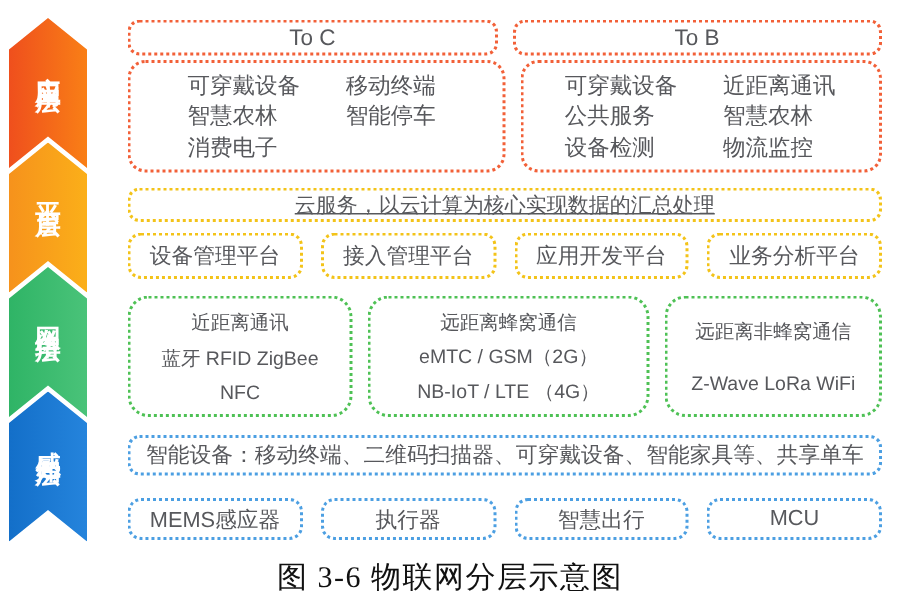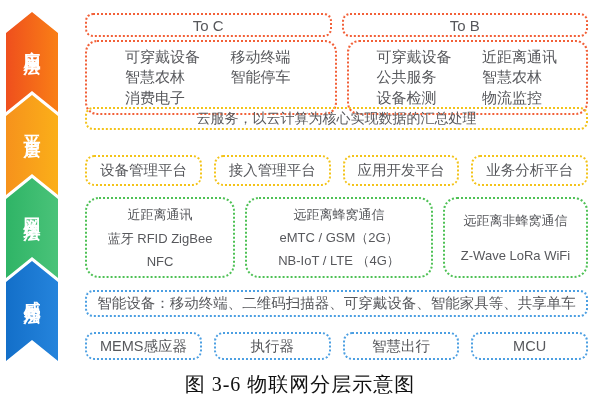--- a/index.html
+++ b/index.html
@@ -29,21 +29,21 @@
   .row-headers{top:13px;height:24px;gap:10px;}
   .row-headers .box{flex:1;border-radius:8px;font-size:15px;}
 
   .row-appcontent{top:40px;height:75px;gap:10px;}
   .panel{flex:1;border-radius:12px;display:grid;grid-template-columns:1.1fr 1fr;
          align-content:space-evenly;justify-items:start;font-size:15px;padding:4px 8px;}
   .panel-c{padding-left:38px;}
   .panel-b{padding-left:28px;}
 
   .banner{position:absolute;left:0;width:503px;border-radius:8px;font-size:14px;}
-  .banner-cloud{top:107px;height:23px;}
+  .banner-cloud{top:125px;height:23px;text-decoration:underline;}
   .banner-devices{top:290px;height:27px;font-size:14.5px;}
 
   .row-platforms{top:155px;height:31px;gap:12px;}
   .row-platforms .box{flex:1;border-radius:9px;font-size:14.5px;align-items:center;}
 
   .row-network{top:197px;height:81px;gap:10px;}
   .net-box{border-radius:14px;display:flex;flex-direction:column;justify-content:space-around;
            align-items:center;font-size:13px;padding:4px 2px;}
   .net-0{width:150px;}
   .net-1{width:188px;}

